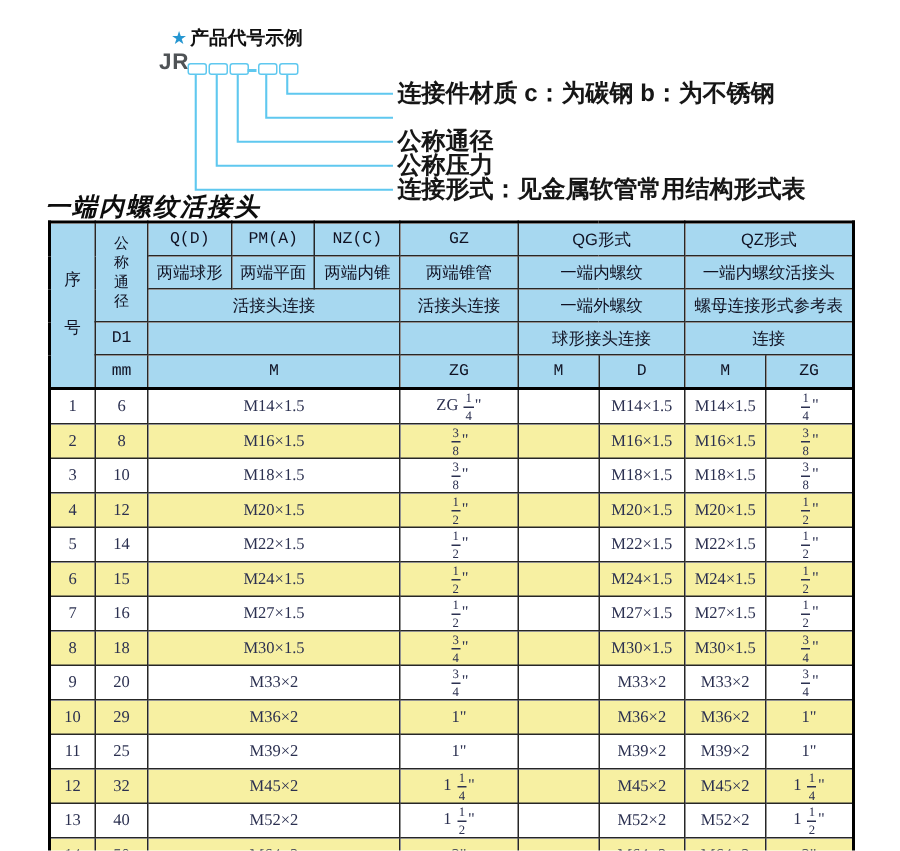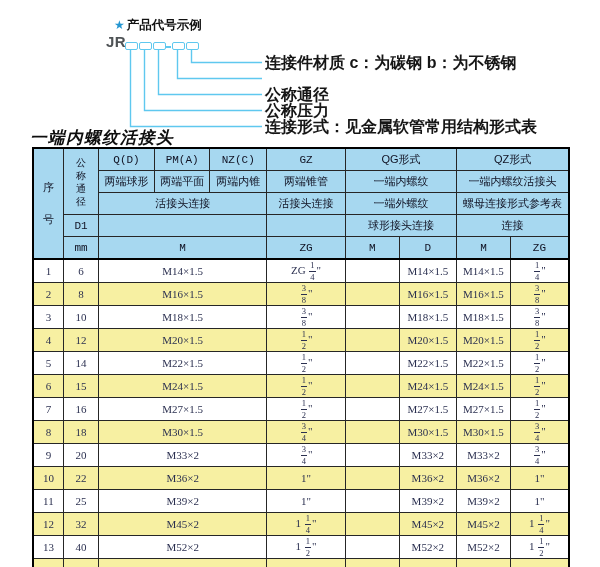--- a/index.html
+++ b/index.html
@@ -280,21 +280,21 @@
         <td></td>
         <td>M33×2</td>
         <td>M33×2</td>
         <td><span class="frac">
             <span class="num">3</span>
             <span class="den">4</span>
           </span>"</td>
       </tr>
       <tr>
         <td>10</td>
-        <td>22</td>
+        <td>29</td>
         <td colspan="3">M36×2</td>
         <td>1"</td>
         <td></td>
         <td>M36×2</td>
         <td>M36×2</td>
         <td>1"</td>
       </tr>
       <tr>
         <td>11</td>
         <td>25</td>

